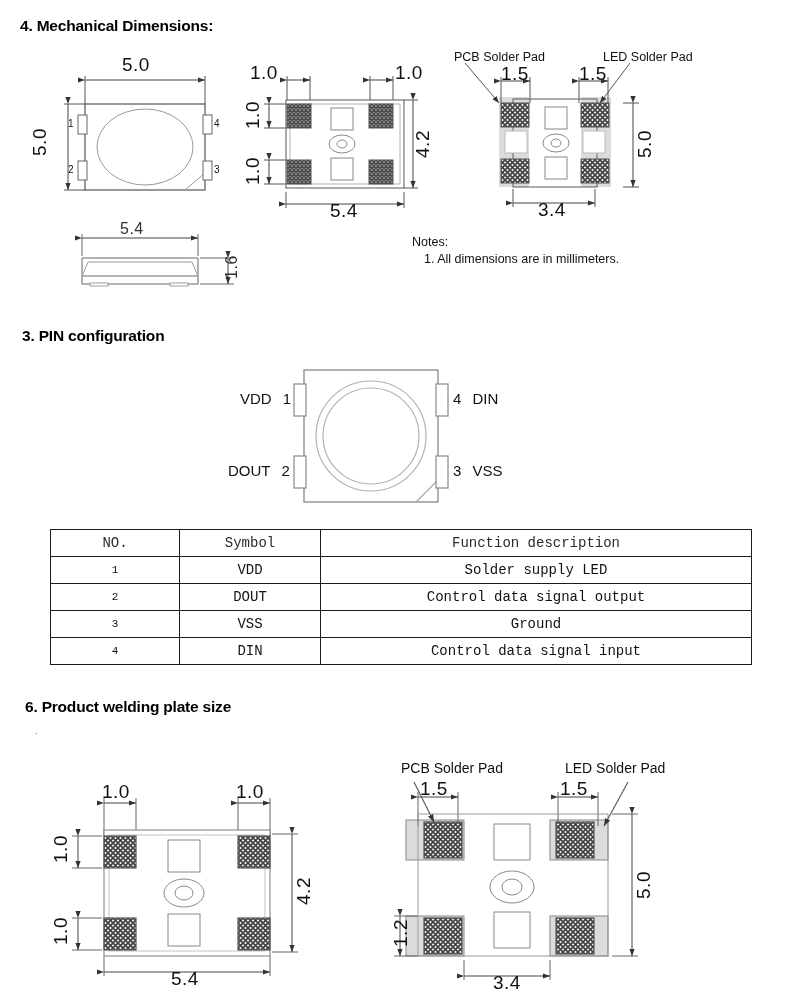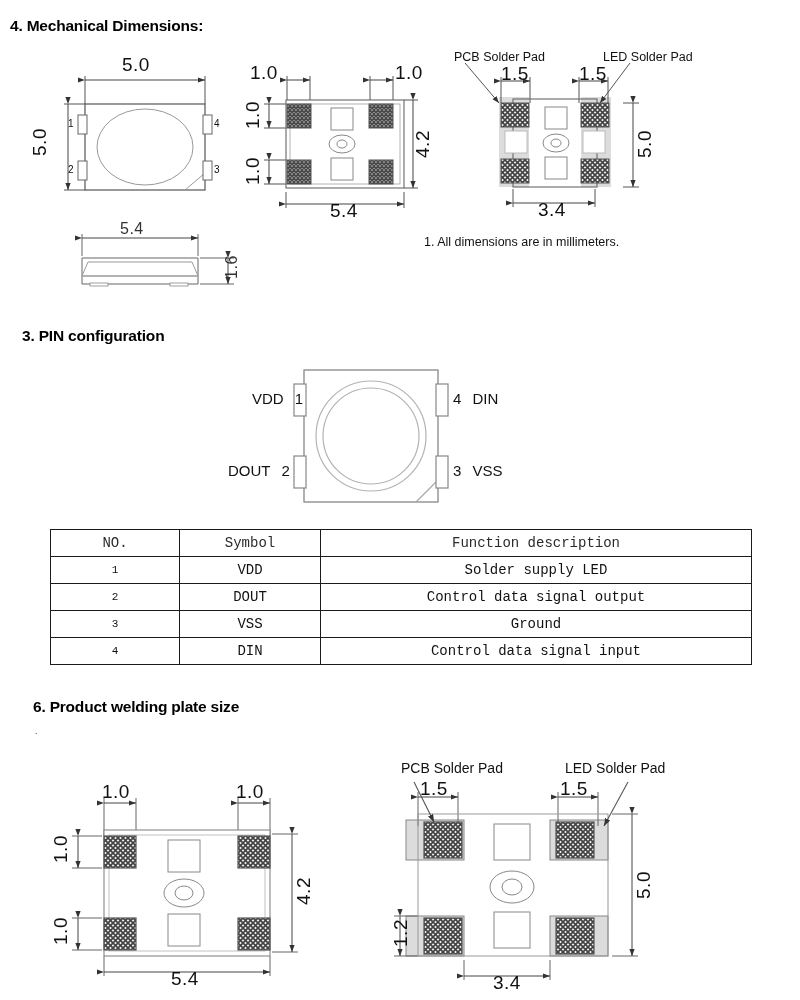--- a/index.html
+++ b/index.html
@@ -52,21 +52,21 @@
     </pattern>
     <marker id="ar" markerWidth="9" markerHeight="9" refX="8" refY="3" orient="auto">
       <path d="M0,0 L8,3 L0,6 z" fill="#333"></path>
     </marker>
     <marker id="arS" markerWidth="8" markerHeight="8" refX="7" refY="2.6" orient="auto">
       <path d="M0,0 L7,2.6 L0,5.2 z" fill="#333"></path>
     </marker>
   </defs>
 </svg>
 
-<div class="abs sec-head" style="left:10px;top:17px;">4. Mechanical Dimensions:</div>
+<div class="abs sec-head" style="left:20px;top:17px;">4. Mechanical Dimensions:</div>
 
 <div class="abs" style="left:42px;top:58px;">
   <svg width="230" height="150" viewBox="0 0 230 150">
 
     <g stroke="#555" stroke-width="1" fill="none">
       <line x1="43" y1="18" x2="43" y2="46"></line>
       <line x1="163" y1="18" x2="163" y2="46"></line>
       <line x1="22" y1="46" x2="43" y2="46"></line>
       <line x1="22" y1="132" x2="43" y2="132"></line>
     </g>
@@ -218,41 +218,42 @@
     <line x1="30" y1="54" x2="146" y2="54" stroke="#999" stroke-width="1"></line>
 
     <rect x="38" y="61" width="18" height="3" fill="#fff" stroke="#888" stroke-width="0.8"></rect>
     <rect x="118" y="61" width="18" height="3" fill="#fff" stroke="#888" stroke-width="0.8"></rect>
   </svg>
   <div class="abs dim-sm" style="left:68px;top:-2px;">5.4</div>
   <div class="abs dim-sm dim-v" style="left:168px;top:36px;">1.6</div>
 </div>
 
 <div class="abs notes" style="left:412px;top:234px;">
+  <div>Notes:</div>
   <div style="padding-left:12px;">1. All dimensions are in millimeters.</div>
 </div>
 
 <div class="abs sec-head" style="left:22px;top:327px;">3. PIN configuration</div>
 
 <div class="abs" style="left:240px;top:360px;">
   <svg width="300" height="145" viewBox="0 0 300 145">
 
     <rect x="64" y="10" width="134" height="132" fill="#fff" stroke="#888" stroke-width="1.3"></rect>
 
     <circle cx="131" cy="76" r="55" fill="#fff" stroke="#b3b3b3" stroke-width="1.2"></circle>
     <circle cx="131" cy="76" r="48" fill="#fff" stroke="#b3b3b3" stroke-width="1.2"></circle>
 
     <line x1="176" y1="142" x2="198" y2="120" stroke="#aaa" stroke-width="1.2"></line>
 
     <rect x="54" y="24" width="12" height="32" fill="#fff" stroke="#888" stroke-width="1.2"></rect>
     <rect x="54" y="96" width="12" height="32" fill="#fff" stroke="#888" stroke-width="1.2"></rect>
     <rect x="196" y="24" width="12" height="32" fill="#fff" stroke="#888" stroke-width="1.2"></rect>
     <rect x="196" y="96" width="12" height="32" fill="#fff" stroke="#888" stroke-width="1.2"></rect>
   </svg>
-  <div class="abs pinlabel" style="left:12px;top:30px;">
+  <div class="abs pinlabel" style="left:0px;top:30px;">
     <span>VDD</span>
     <span style="margin-left:7px;">1</span>
   </div>
   <div class="abs pinlabel" style="left:-12px;top:102px;">
     <span>DOUT</span>
     <span style="margin-left:7px;">2</span>
   </div>
   <div class="abs pinlabel" style="left:213px;top:30px;">
     <span>4</span>
     <span style="margin-left:7px;">DIN</span>
@@ -290,21 +291,21 @@
       </tr>
       <tr>
         <td class="num">4</td>
         <td>DIN</td>
         <td>Control data signal input</td>
       </tr>
     </tbody>
   </table>
 </div>
 
-<div class="abs sec-head" style="left:33px;top:698px;text-align:center;">6. Product welding plate size</div>
+<div class="abs sec-head" style="left:25px;top:698px;text-align:center;">6. Product welding plate size</div>
 <div class="abs tiny-dot" style="left:35px;top:727px;">.</div>
 
 <div class="abs" style="left:58px;top:778px;">
   <svg width="280" height="215" viewBox="0 0 280 215">
     <g stroke="#666" stroke-width="1" fill="none">
       <line x1="46" y1="20" x2="46" y2="58"></line>
       <line x1="78" y1="20" x2="78" y2="58"></line>
       <line x1="180" y1="20" x2="180" y2="58"></line>
       <line x1="212" y1="20" x2="212" y2="58"></line>
       <line x1="14" y1="58" x2="44" y2="58"></line>

